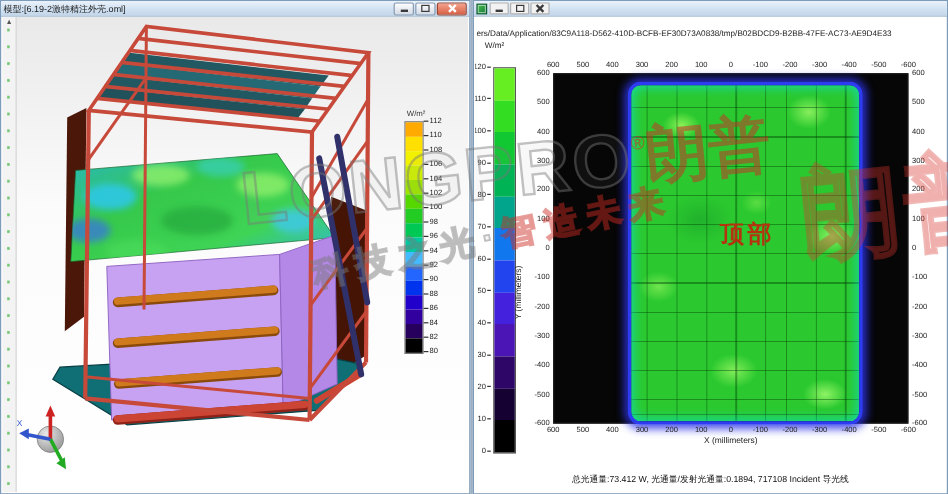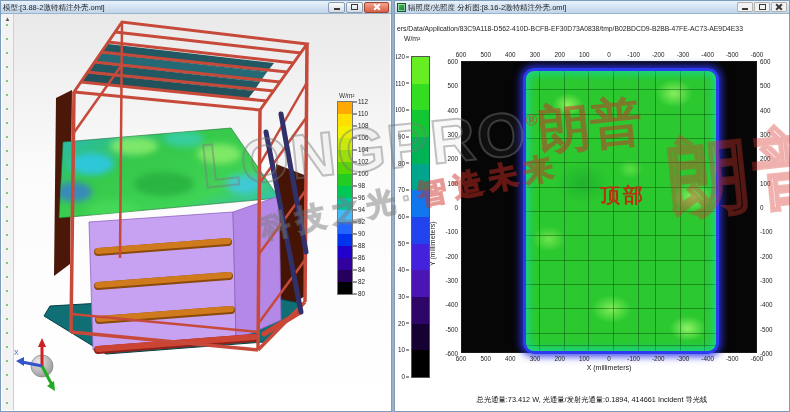--- a/index.html
+++ b/index.html
@@ -92,21 +92,21 @@
   .wm-sl-red{color:rgba(210,50,40,.06);-webkit-text-stroke:1.6px rgba(205,45,35,.45);}
   .wm-brand2{position:absolute;left:668px;top:118px;transform:rotate(-6deg);font-size:82px;font-weight:800;letter-spacing:4px;color:rgba(215,55,45,.06);-webkit-text-stroke:2.5px rgba(215,55,45,.35);white-space:nowrap;}
 </style>
 </head>
 <body>
 
 <div class="stage">
 
   <section class="win left-win">
     <header class="tbar">
-      <span class="ttext">模型:[3.88-2激特精注外壳.oml]</span>
+      <span class="ttext">模型:[6.19-2激特精注外壳.oml]</span>
       <span class="wbtns">
         <button class="wb">
             <i class="g-min"></i>
           </button>
         <button class="wb">
             <i class="g-max"></i>
           </button>
         <button class="wb close">
             <i class="g-close"></i>
           </button>
@@ -274,21 +274,20 @@
           </div>
         </div>
 
       </div>
     </div>
   </section>
 
   <section class="win right-win">
     <header class="tbar">
       <span class="ticon analysis"></span>
-      <span class="ttext">辐照度/光照度 分析图:[8.16-2激特精注外壳.oml]</span>
       <span class="wbtns">
         <button class="wb flat">
             <i class="g-min"></i>
           </button>
         <button class="wb flat">
             <i class="g-max"></i>
           </button>
         <button class="wb flat">
             <i class="g-close"></i>
           </button>
@@ -390,21 +389,21 @@
           <span style="left: 148px;">0</span>
           <span style="left: 172.667px;">-100</span>
           <span style="left: 197.333px;">-200</span>
           <span style="left: 222px;">-300</span>
           <span style="left: 246.667px;">-400</span>
           <span style="left: 271.333px;">-500</span>
           <span style="left: 296px;">-600</span>
         </div>
       <div class="xlab">X (millimeters)</div>
 
-      <div class="status l2">总光通量:73.412 W, 光通量/发射光通量:0.1894, 414661 Incident 导光线</div>
+      <div class="status l2">总光通量:73.412 W, 光通量/发射光通量:0.1894, 717108 Incident 导光线</div>
     </div>
   </section>
 
   <div class="watermark">
     <div class="wm-row">
       <span class="wm-logo">LONGPRO</span><span class="wm-reg">®</span><span class="wm-brand">朗普</span>
     </div>
     <div class="wm-slogan">
       <span class="wm-sl-gray">科技之光·</span><span class="wm-sl-red">智造未来</span>
     </div>

